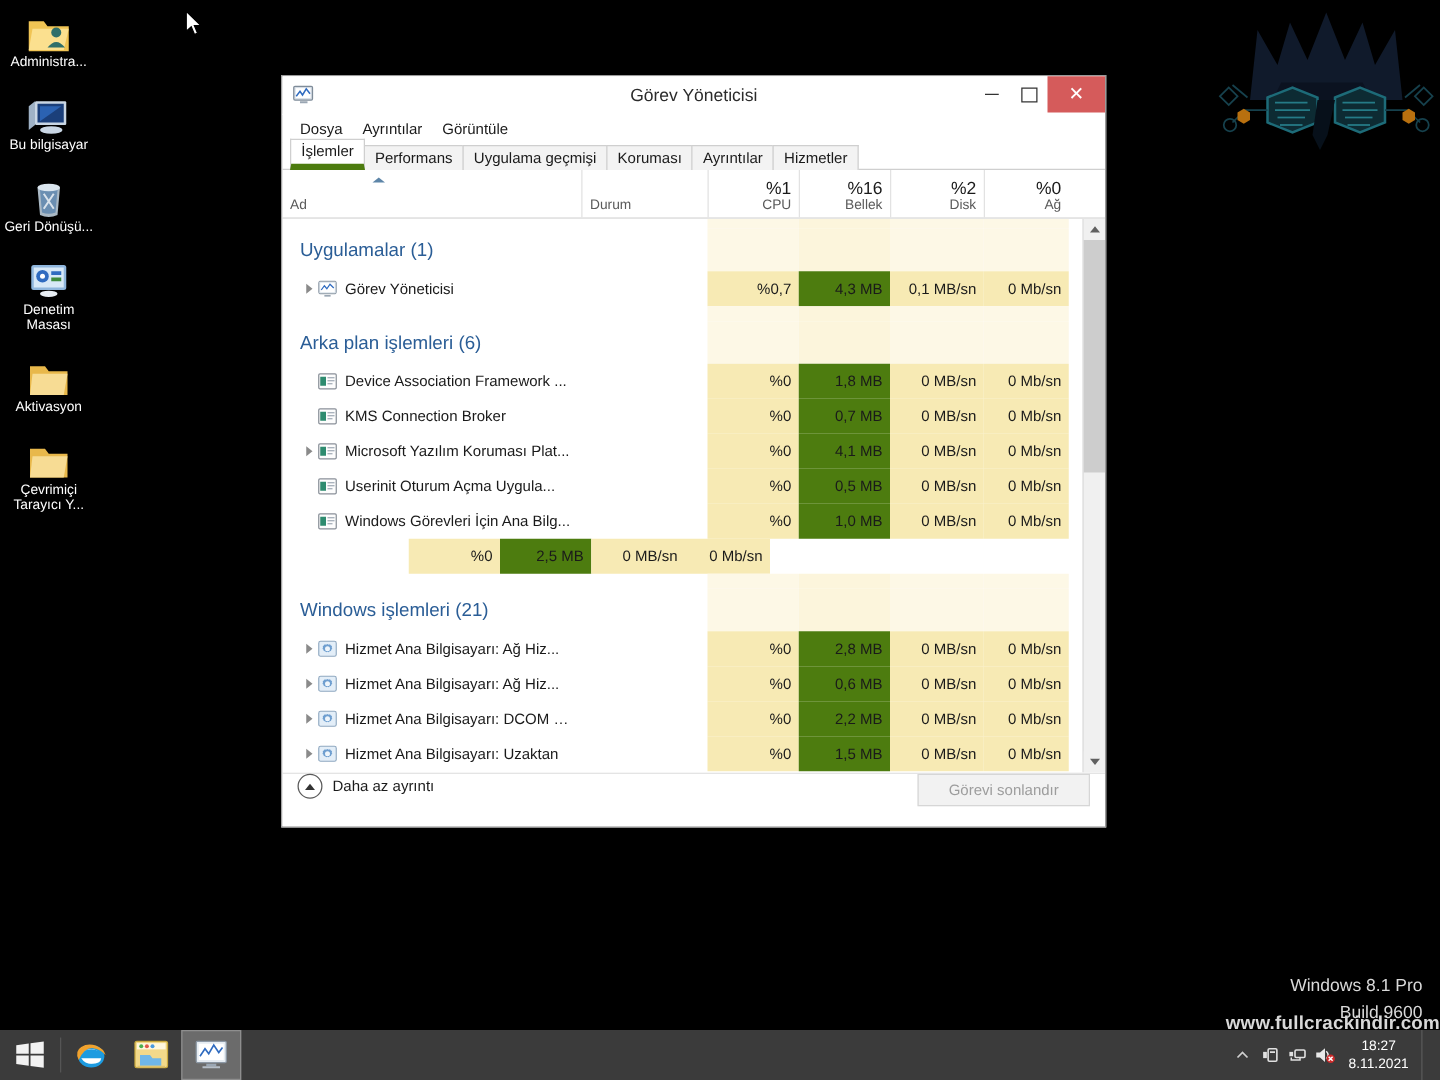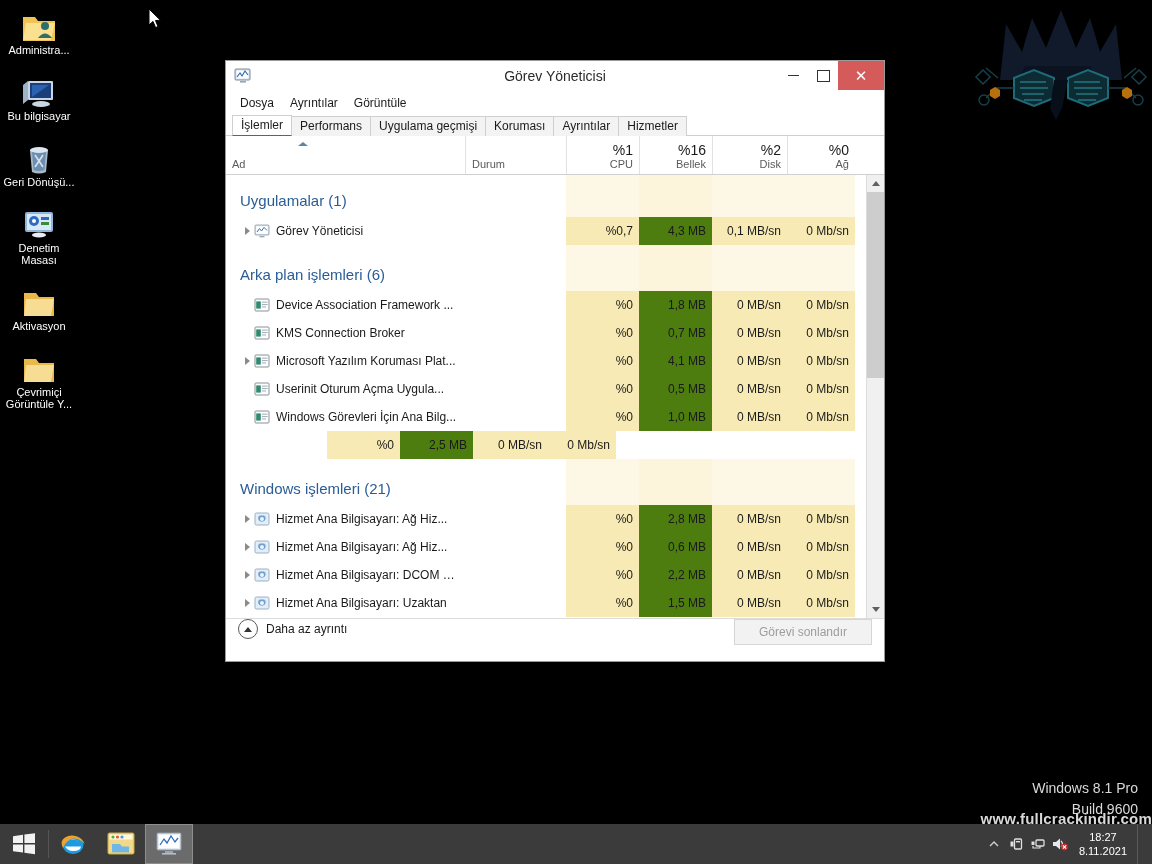--- a/index.html
+++ b/index.html
@@ -149,21 +149,21 @@
     border-bottom: none;
     background: #f3f3f3;
     margin-right: -1px;
     cursor: default;
     position: relative; top: 1px;
   }
   .tab.active {
     background: #ffffff;
     top: 1px;
     z-index: 2;
-    border-bottom: 1px solid #4d7c0f;
+    border-bottom: 5px solid #4d7c0f;
   }
 
   
   #colheads {
     height: 38px;
     display: flex;
     border-bottom: 1px solid #d0d0d0;
     background: #fff;
     flex: none;
     position: relative;
@@ -478,21 +478,21 @@
       <div class="dlabel">Aktivasyon</div>
     </div>
 
     <div class="desk-icon">
       <div class="glyph">
         <svg width="36" height="32" viewBox="0 0 36 32">
           <path d="M3 5 h12 l3 4 h15 v19 H3 Z" fill="#e8b84b"></path>
           <path d="M5 11 h28 l-3 17 H3 Z" fill="#f7dc94"></path>
         </svg>
       </div>
-      <div class="dlabel">Çevrimiçi Görüntüle Y...</div>
+      <div class="dlabel">Çevrimiçi Tarayıcı Y...</div>
     </div>
 
   </div>
 
   <div id="wm-site">www.fullcrackindir.com</div>
   <div id="wm-build">
     <div>Windows 8.1 Pro</div>
     <div>Build 9600</div>
   </div>
 

